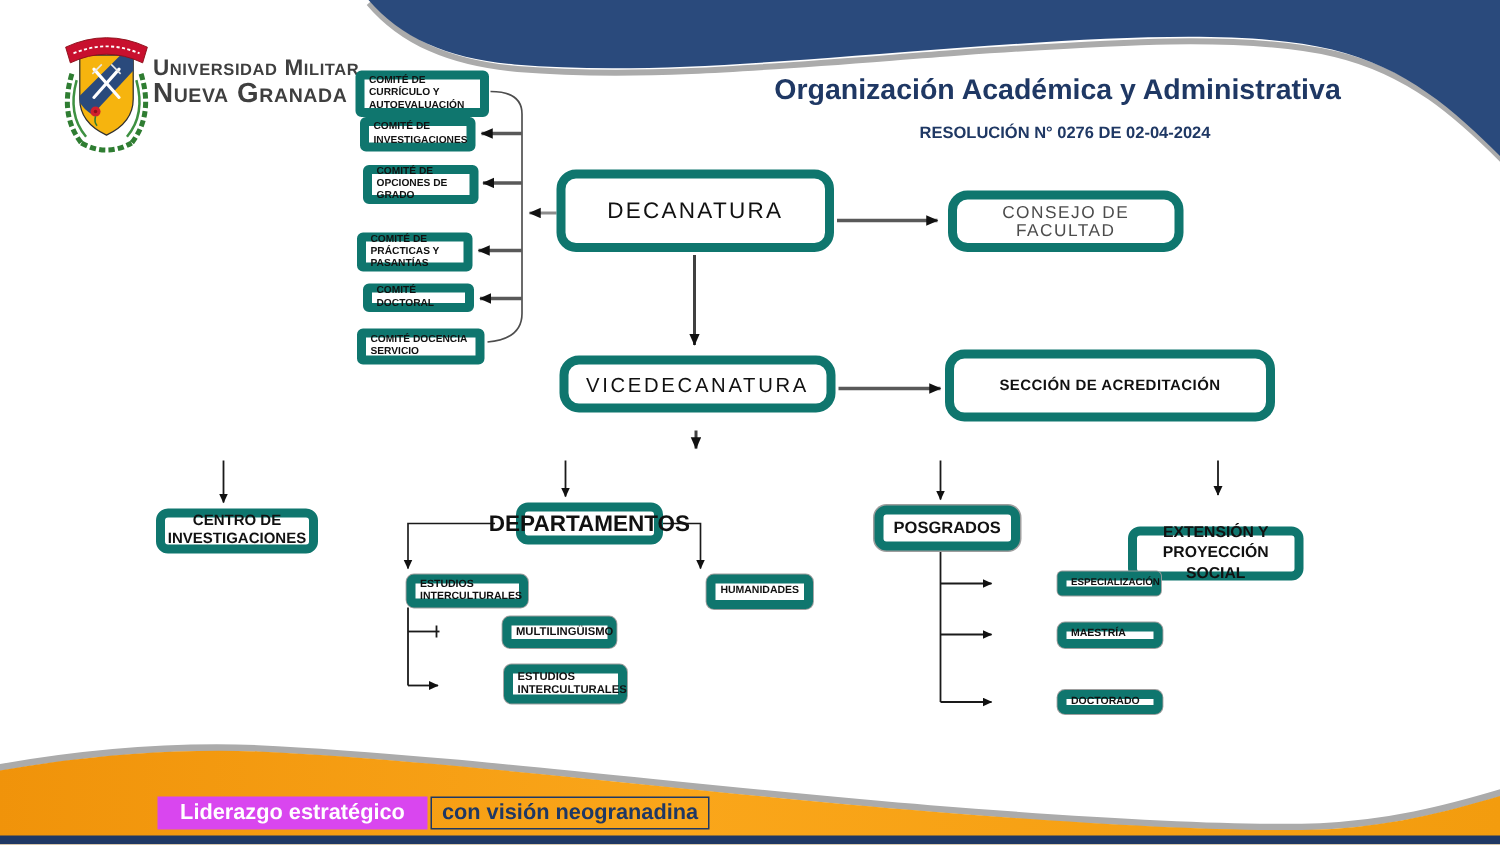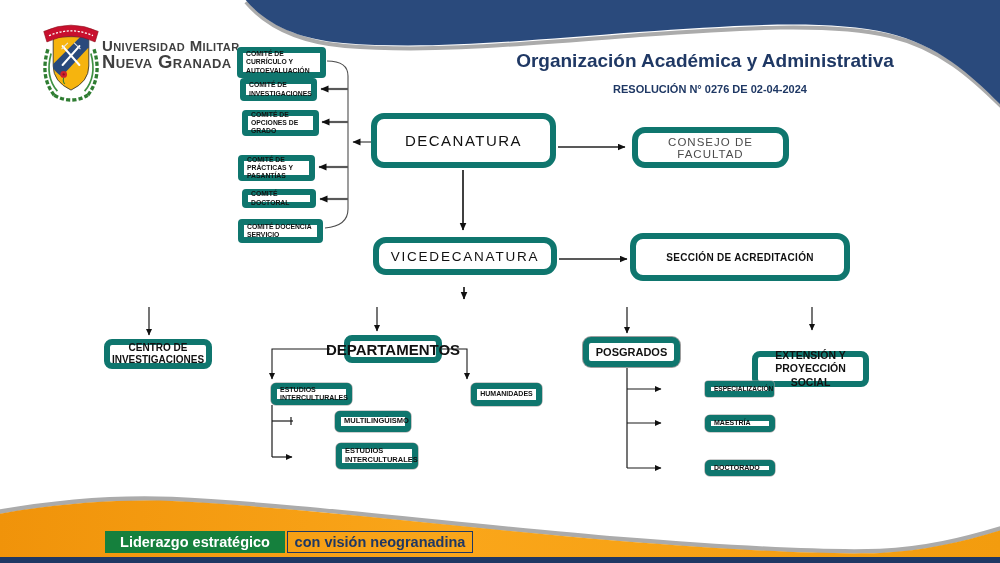--- a/index.html
+++ b/index.html
@@ -55,21 +55,21 @@
   #c1{left:237px;top:47px;width:89px;height:31px;}
   #c2{left:240px;top:78px;width:77px;height:23px;}
   #c3{left:242px;top:110px;width:77px;height:26px;}
   #c4{left:238px;top:155px;width:77px;height:26px;}
   #c5{left:242px;top:189px;width:74px;height:19px;}
   #c6{left:238px;top:219px;width:85px;height:24px;}
 
   
   .banner{position:absolute;top:531px;z-index:3;height:22px;display:flex;align-items:center;
     justify-content:center;font-weight:700;font-size:14.5px;box-sizing:border-box;}
-  .banner-left{left:105px;width:180px;background:#15803d;color:#ffffff;}
+  .banner-left{left:105px;width:180px;background:#d946ef;color:#ffffff;}
   .banner-right{left:287px;width:186px;border:1.6px solid #1f3864;color:#1f3864;}
 </style>
 </head>
 <body>
 
 <div class="slide">
 
   <svg class="layer bg" viewBox="0 0 1000 563" aria-hidden="true">
     <defs>
       <linearGradient id="orangeGrad" x1="0" y1="0" x2="1" y2="0">

